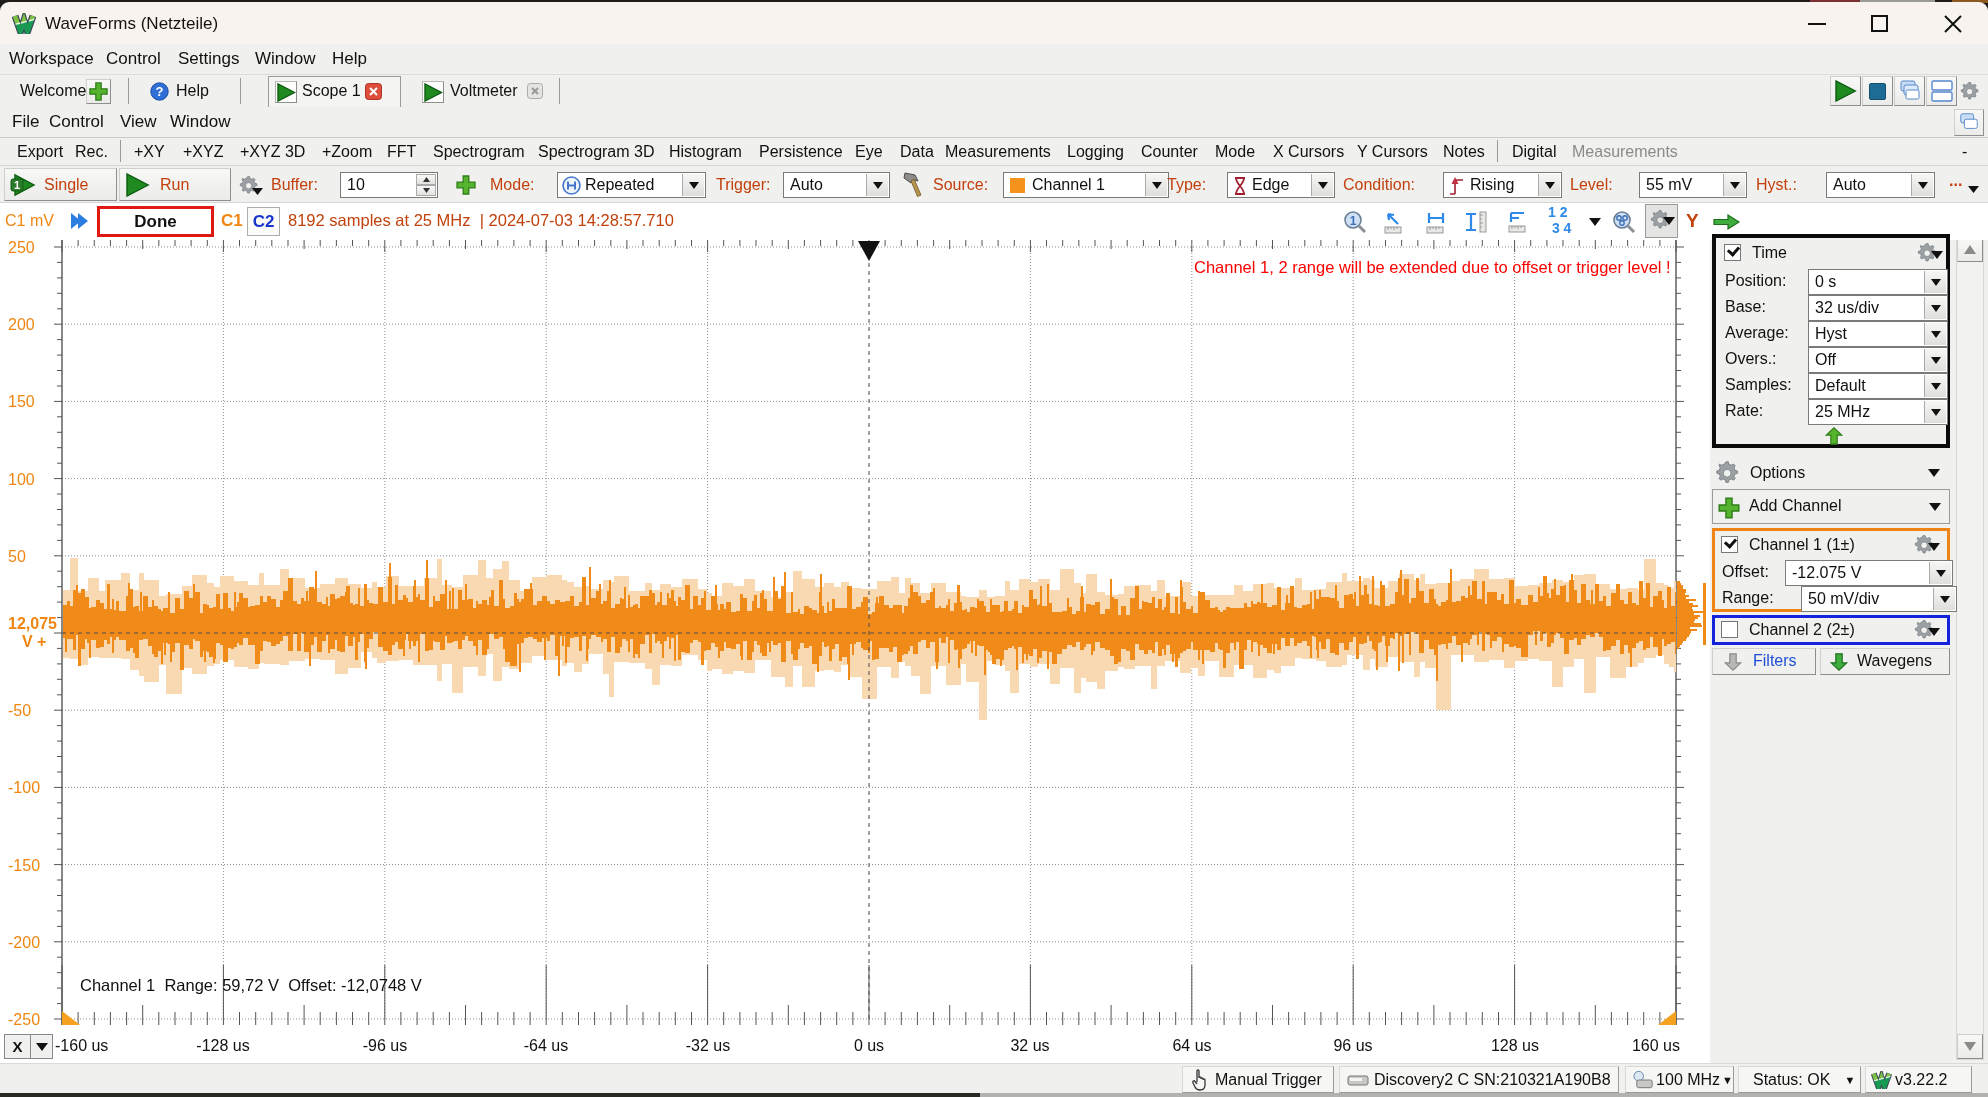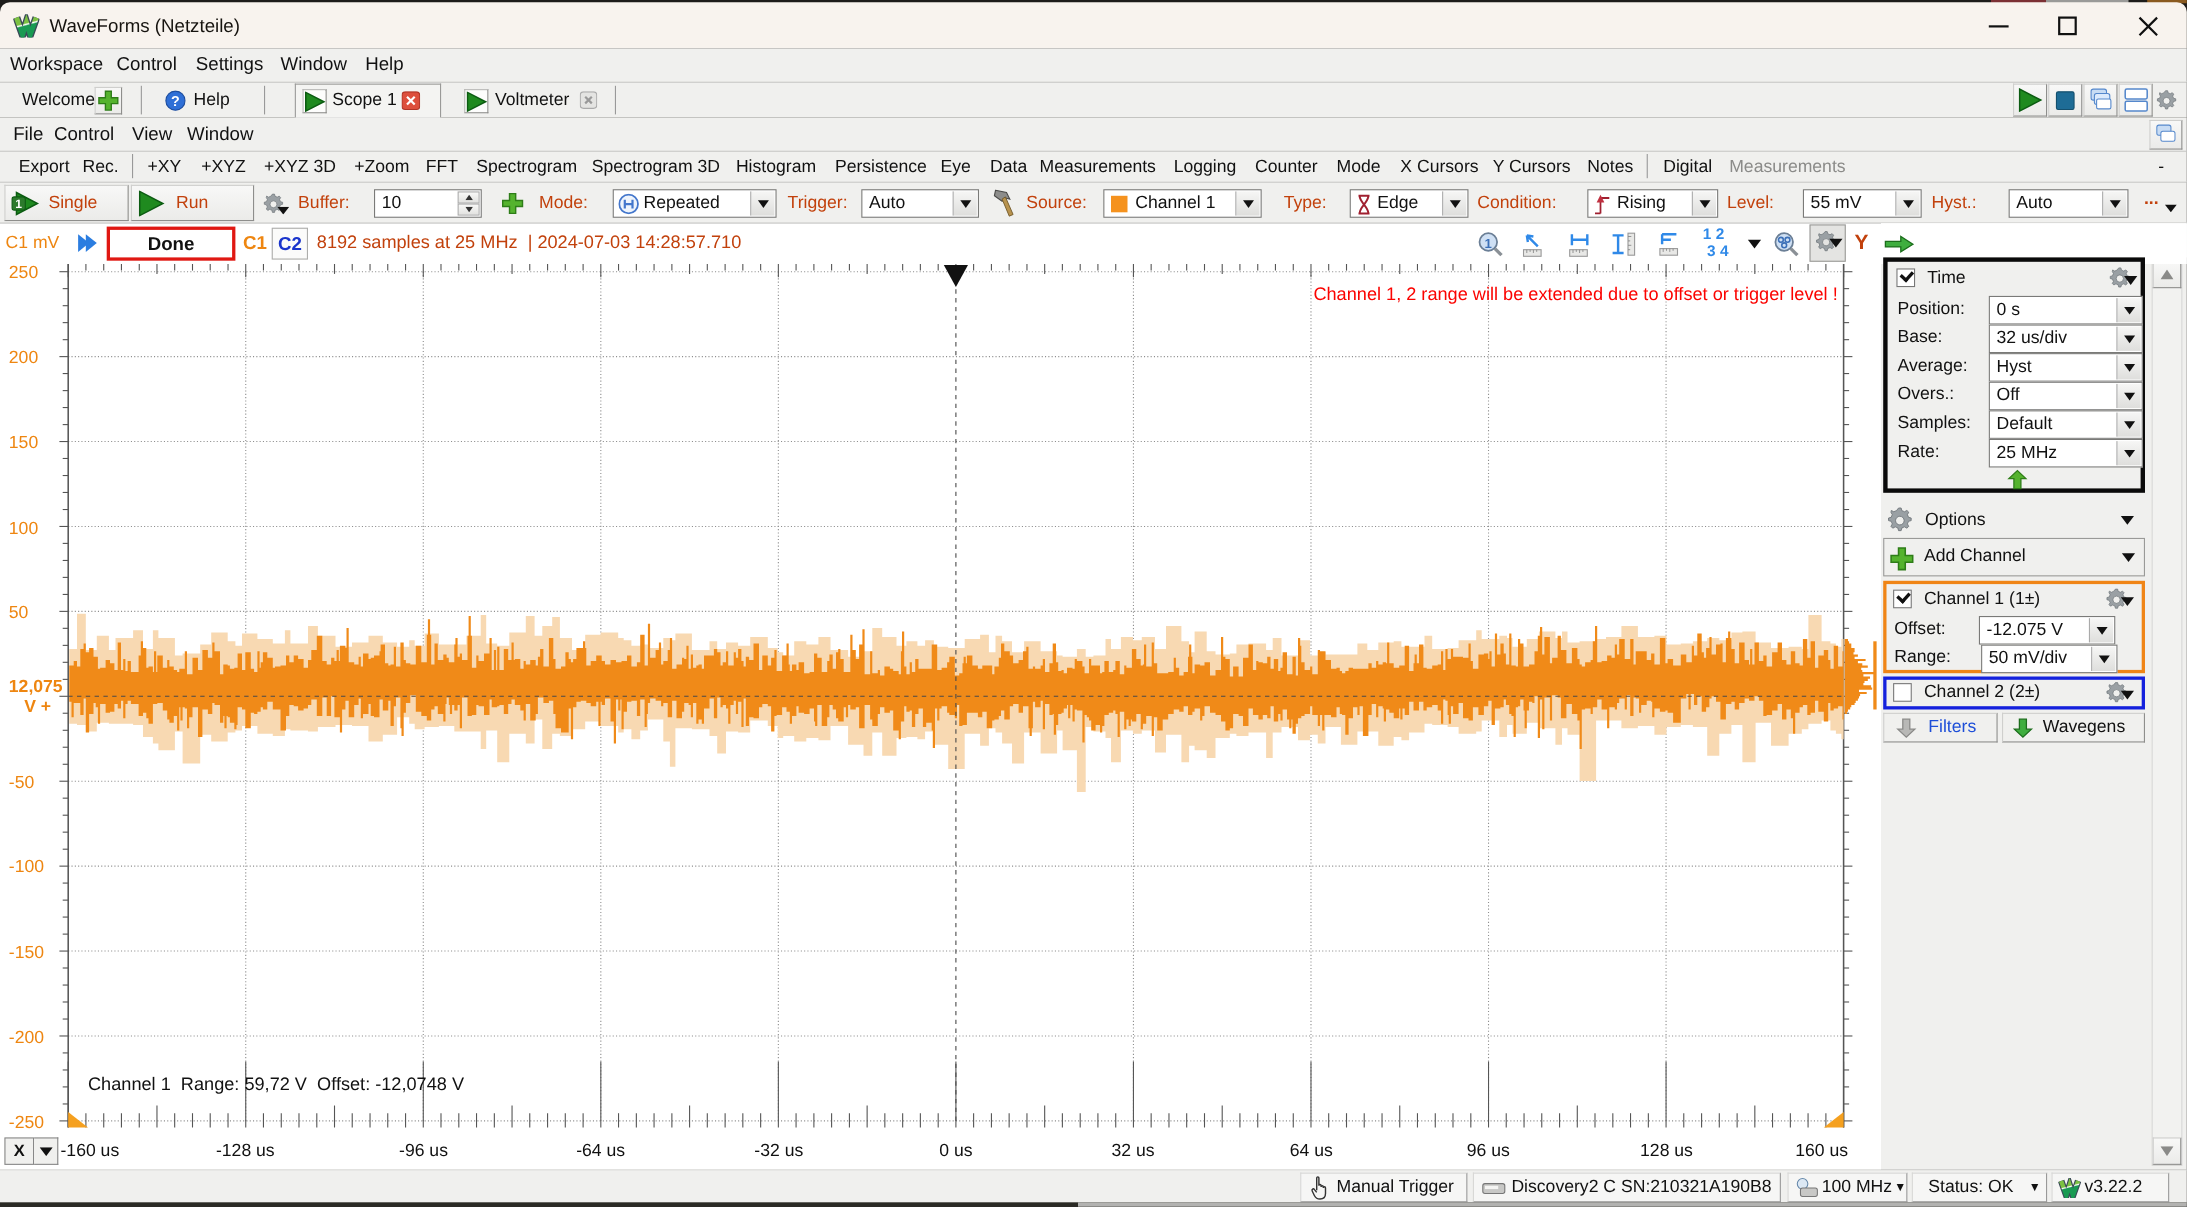--- a/index.html
+++ b/index.html
@@ -233,21 +233,21 @@
  <div class="lab" style="left:716px;top:10px">Trigger:</div>
  <div class="combo" style="left:783px;top:6px;width:107px">
         <div class="txt">Auto</div>
         <div class="dd"></div>
       </div>
  <svg class="ic" style="left:899px;top:5px" width="27" height="28" viewBox="0 0 27 28">
   <path d="M6 2 L16 4 L19 10 L15 9 L12 12 L5 7 Z" fill="#8d8d8b" stroke="#4a4a48" stroke-width="1"></path>
   <path d="M12 10 L15 8 L22 24 L18.5 25.5 Z" fill="#b8934e" stroke="#6e5526" stroke-width="0.8"></path>
  </svg>
  <div class="lab" style="left:933px;top:10px">Source:</div>
- <div class="combo" style="left:1003px;top:6px;width:144px">
+ <div class="combo" style="left:1003px;top:6px;width:166px">
   <div class="abs" style="left:6px;top:5px;width:15px;height:15px;background:#f5921e"></div>
   <div class="txt" style="left:28px">Channel 1</div>
         <div class="dd"></div>
  </div>
  <div class="lab" style="left:1167px;top:10px">Type:</div>
  <div class="combo" style="left:1227px;top:6px;width:108px">
   <svg class="ic" style="left:5px;top:3px" width="14" height="20" viewBox="0 0 14 20">
    <path d="M2 2 H12 M2 18 H12 M3 2 C3 8 11 12 11 18 M11 2 C11 8 3 12 3 18" stroke="#a02030" stroke-width="1.8" fill="none"></path>
   </svg>
   <div class="txt" style="left:24px">Edge</div>
@@ -766,26 +766,26 @@
 </div>
 
 <div class="panbox" style="left:1712px;top:528px;width:238px;height:84px;border:3px solid #f08516">
  <div class="cb check" style="left:6px;top:5px"></div>
  <div class="plab" style="left:34px;top:5px">Channel 1 (1±)</div>
  <svg class="ic" style="left:198px;top:3px" width="22" height="22" viewBox="0 0 20 20">
         <path fill="#9aa0a4" stroke="#6e7478" stroke-width="0.6" d="M9.2 1.4 11 1.4 11.5 3.3a6 6 0 0 1 1.8.75 l1.75-.95 1.27 1.27-.95 1.74a6 6 0 0 1 .76 1.8 l1.9.5v1.8l-1.9.5a6 6 0 0 1-.76 1.8 l.95 1.74-1.27 1.27-1.75-.95a6 6 0 0 1-1.8.76 l-.5 1.9H9.2l-.5-1.9a6 6 0 0 1-1.8-.76 l-1.74.95-1.27-1.27.95-1.74a6 6 0 0 1-.76-1.8 l-1.9-.5v-1.8l1.9-.5a6 6 0 0 1 .76-1.8 l-.95-1.74L4.16 3.1l1.74.95a6 6 0 0 1 1.8-.76Z M10.1 7.2a3 3 0 1 0 0 6 3 3 0 0 0 0-6Z" fill-rule="evenodd"></path>
       </svg>
  <div class="ddwedge" style="left:213px;top:10px"></div>
  <div class="plab" style="left:7px;top:32px">Offset:</div>
- <div class="combo" style="left:84px;top:29px;width:124px">
+ <div class="combo" style="left:70px;top:29px;width:168px">
         <div class="txt">-12.075 V</div>
         <div class="dd"></div>
       </div>
  <div class="plab" style="left:7px;top:58px">Range:</div>
- <div class="combo" style="left:86px;top:55px;width:124px">
+ <div class="combo" style="left:86px;top:55px;width:156px">
         <div class="txt">50 mV/div</div>
         <div class="dd"></div>
       </div>
 </div>
 
 <div class="panbox" style="left:1712px;top:615px;width:238px;height:30px;border:3px solid #1421dd">
  <div class="cb" style="left:6px;top:3px"></div>
  <div class="plab" style="left:34px;top:3px">Channel 2 (2±)</div>
  <svg class="ic" style="left:198px;top:1px" width="22" height="22" viewBox="0 0 20 20">
         <path fill="#9aa0a4" stroke="#6e7478" stroke-width="0.6" d="M9.2 1.4 11 1.4 11.5 3.3a6 6 0 0 1 1.8.75 l1.75-.95 1.27 1.27-.95 1.74a6 6 0 0 1 .76 1.8 l1.9.5v1.8l-1.9.5a6 6 0 0 1-.76 1.8 l.95 1.74-1.27 1.27-1.75-.95a6 6 0 0 1-1.8.76 l-.5 1.9H9.2l-.5-1.9a6 6 0 0 1-1.8-.76 l-1.74.95-1.27-1.27.95-1.74a6 6 0 0 1-.76-1.8 l-1.9-.5v-1.8l1.9-.5a6 6 0 0 1 .76-1.8 l-.95-1.74L4.16 3.1l1.74.95a6 6 0 0 1 1.8-.76Z M10.1 7.2a3 3 0 1 0 0 6 3 3 0 0 0 0-6Z" fill-rule="evenodd"></path>

